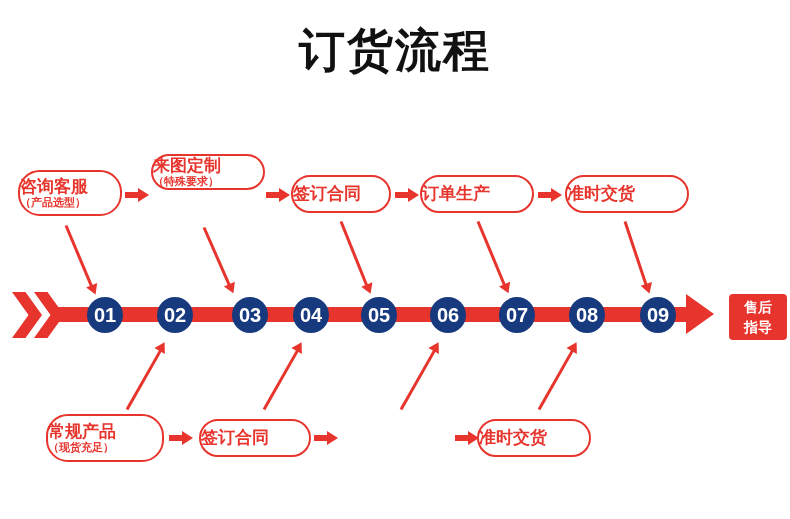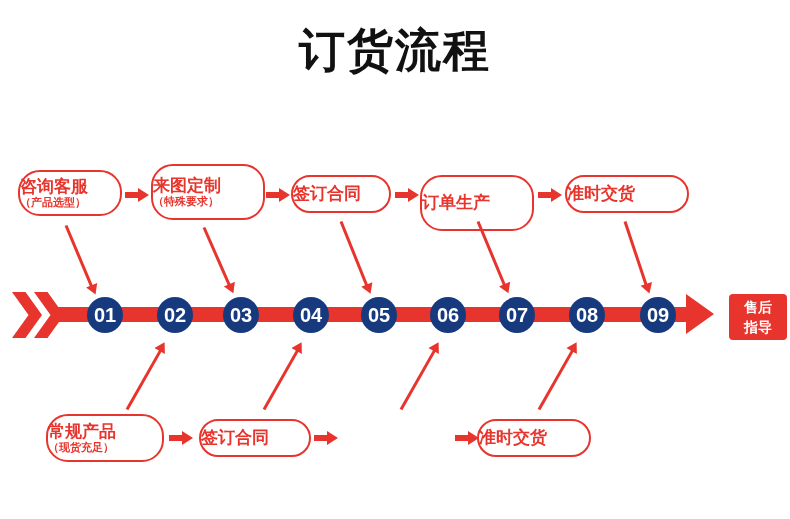--- a/index.html
+++ b/index.html
@@ -99,33 +99,33 @@
 <div class="stage">
 
   <div class="title">订货流程</div>
 
   <div class="box" style="left:18px;top:170px;width:104px;height:46px;">
     <div class="box-label">咨询客服</div>
     <div class="box-sub">（产品选型）</div>
   </div>
   <div class="h-arrow" style="left:125px;top:188px;"></div>
 
-  <div class="box" style="left:151px;top:164px;width:114px;height:56px;">
+  <div class="box" style="left:151px;top:154px;width:114px;height:36px;">
     <div class="box-label">来图定制</div>
     <div class="box-sub">（特殊要求）</div>
   </div>
   <div class="h-arrow" style="left:266px;top:188px;"></div>
 
   <div class="box" style="left:291px;top:175px;width:100px;height:38px;">
     <div class="box-label">签订合同</div>
 
   </div>
   <div class="h-arrow" style="left:395px;top:188px;"></div>
 
-  <div class="box" style="left:420px;top:175px;width:114px;height:56px;">
+  <div class="box" style="left:420px;top:175px;width:114px;height:38px;">
     <div class="box-label">订单生产</div>
 
   </div>
   <div class="h-arrow" style="left:538px;top:188px;"></div>
 
   <div class="box" style="left:565px;top:175px;width:124px;height:38px;">
     <div class="box-label">准时交货</div>
 
   </div>
 
@@ -140,21 +140,21 @@
   <div class="diag" style="left:401px;top:408px;width:68px;transform:rotate(-60.4deg);"></div>
   <div class="diag" style="left:539px;top:408px;width:68px;transform:rotate(-60.4deg);"></div>
 
   <div class="chev" style="left:12px;"></div>
   <div class="chev" style="left:34px;"></div>
   <div class="timeline-bar"></div>
   <div class="timeline-head"></div>
 
   <div class="node" style="left:87px;">01</div>
   <div class="node" style="left:157px;">02</div>
-  <div class="node" style="left:223px;">03</div>
+  <div class="node" style="left:232px;">03</div>
   <div class="node" style="left:293px;">04</div>
   <div class="node" style="left:361px;">05</div>
   <div class="node" style="left:430px;">06</div>
   <div class="node" style="left:499px;">07</div>
   <div class="node" style="left:569px;">08</div>
   <div class="node" style="left:640px;">09</div>
 
   <div class="end-badge">
     <span>售后</span>
     <span>指导</span>

